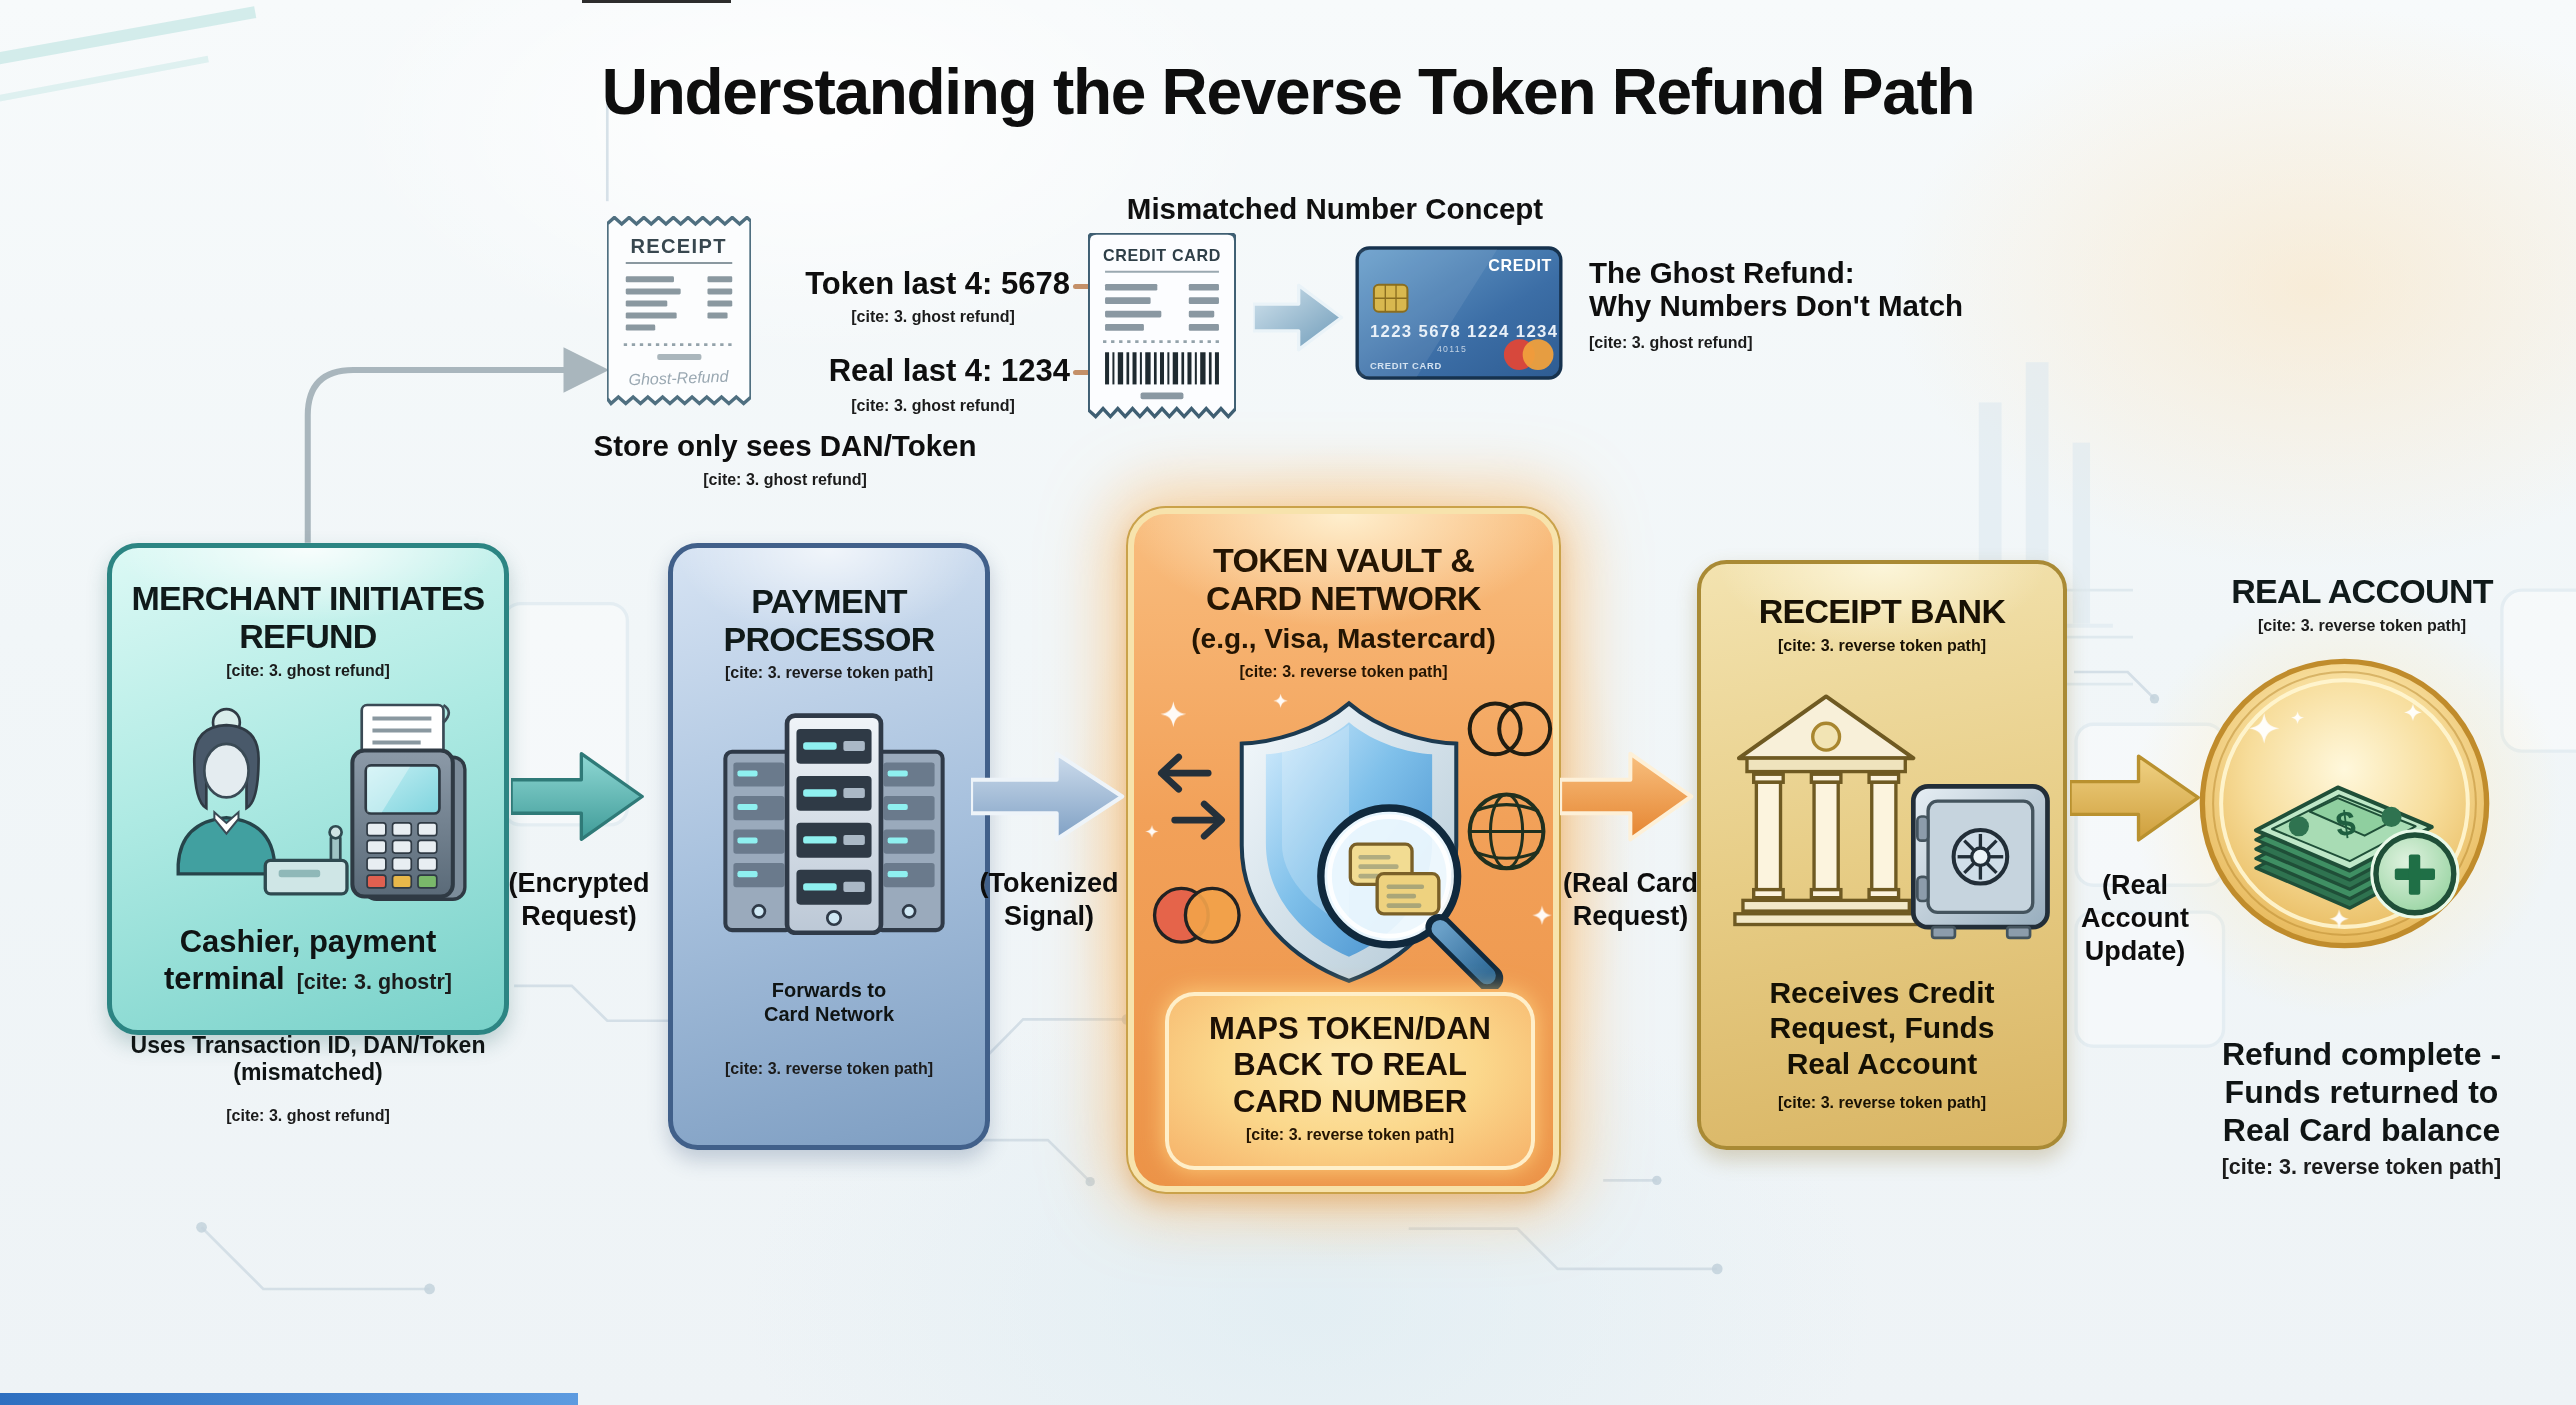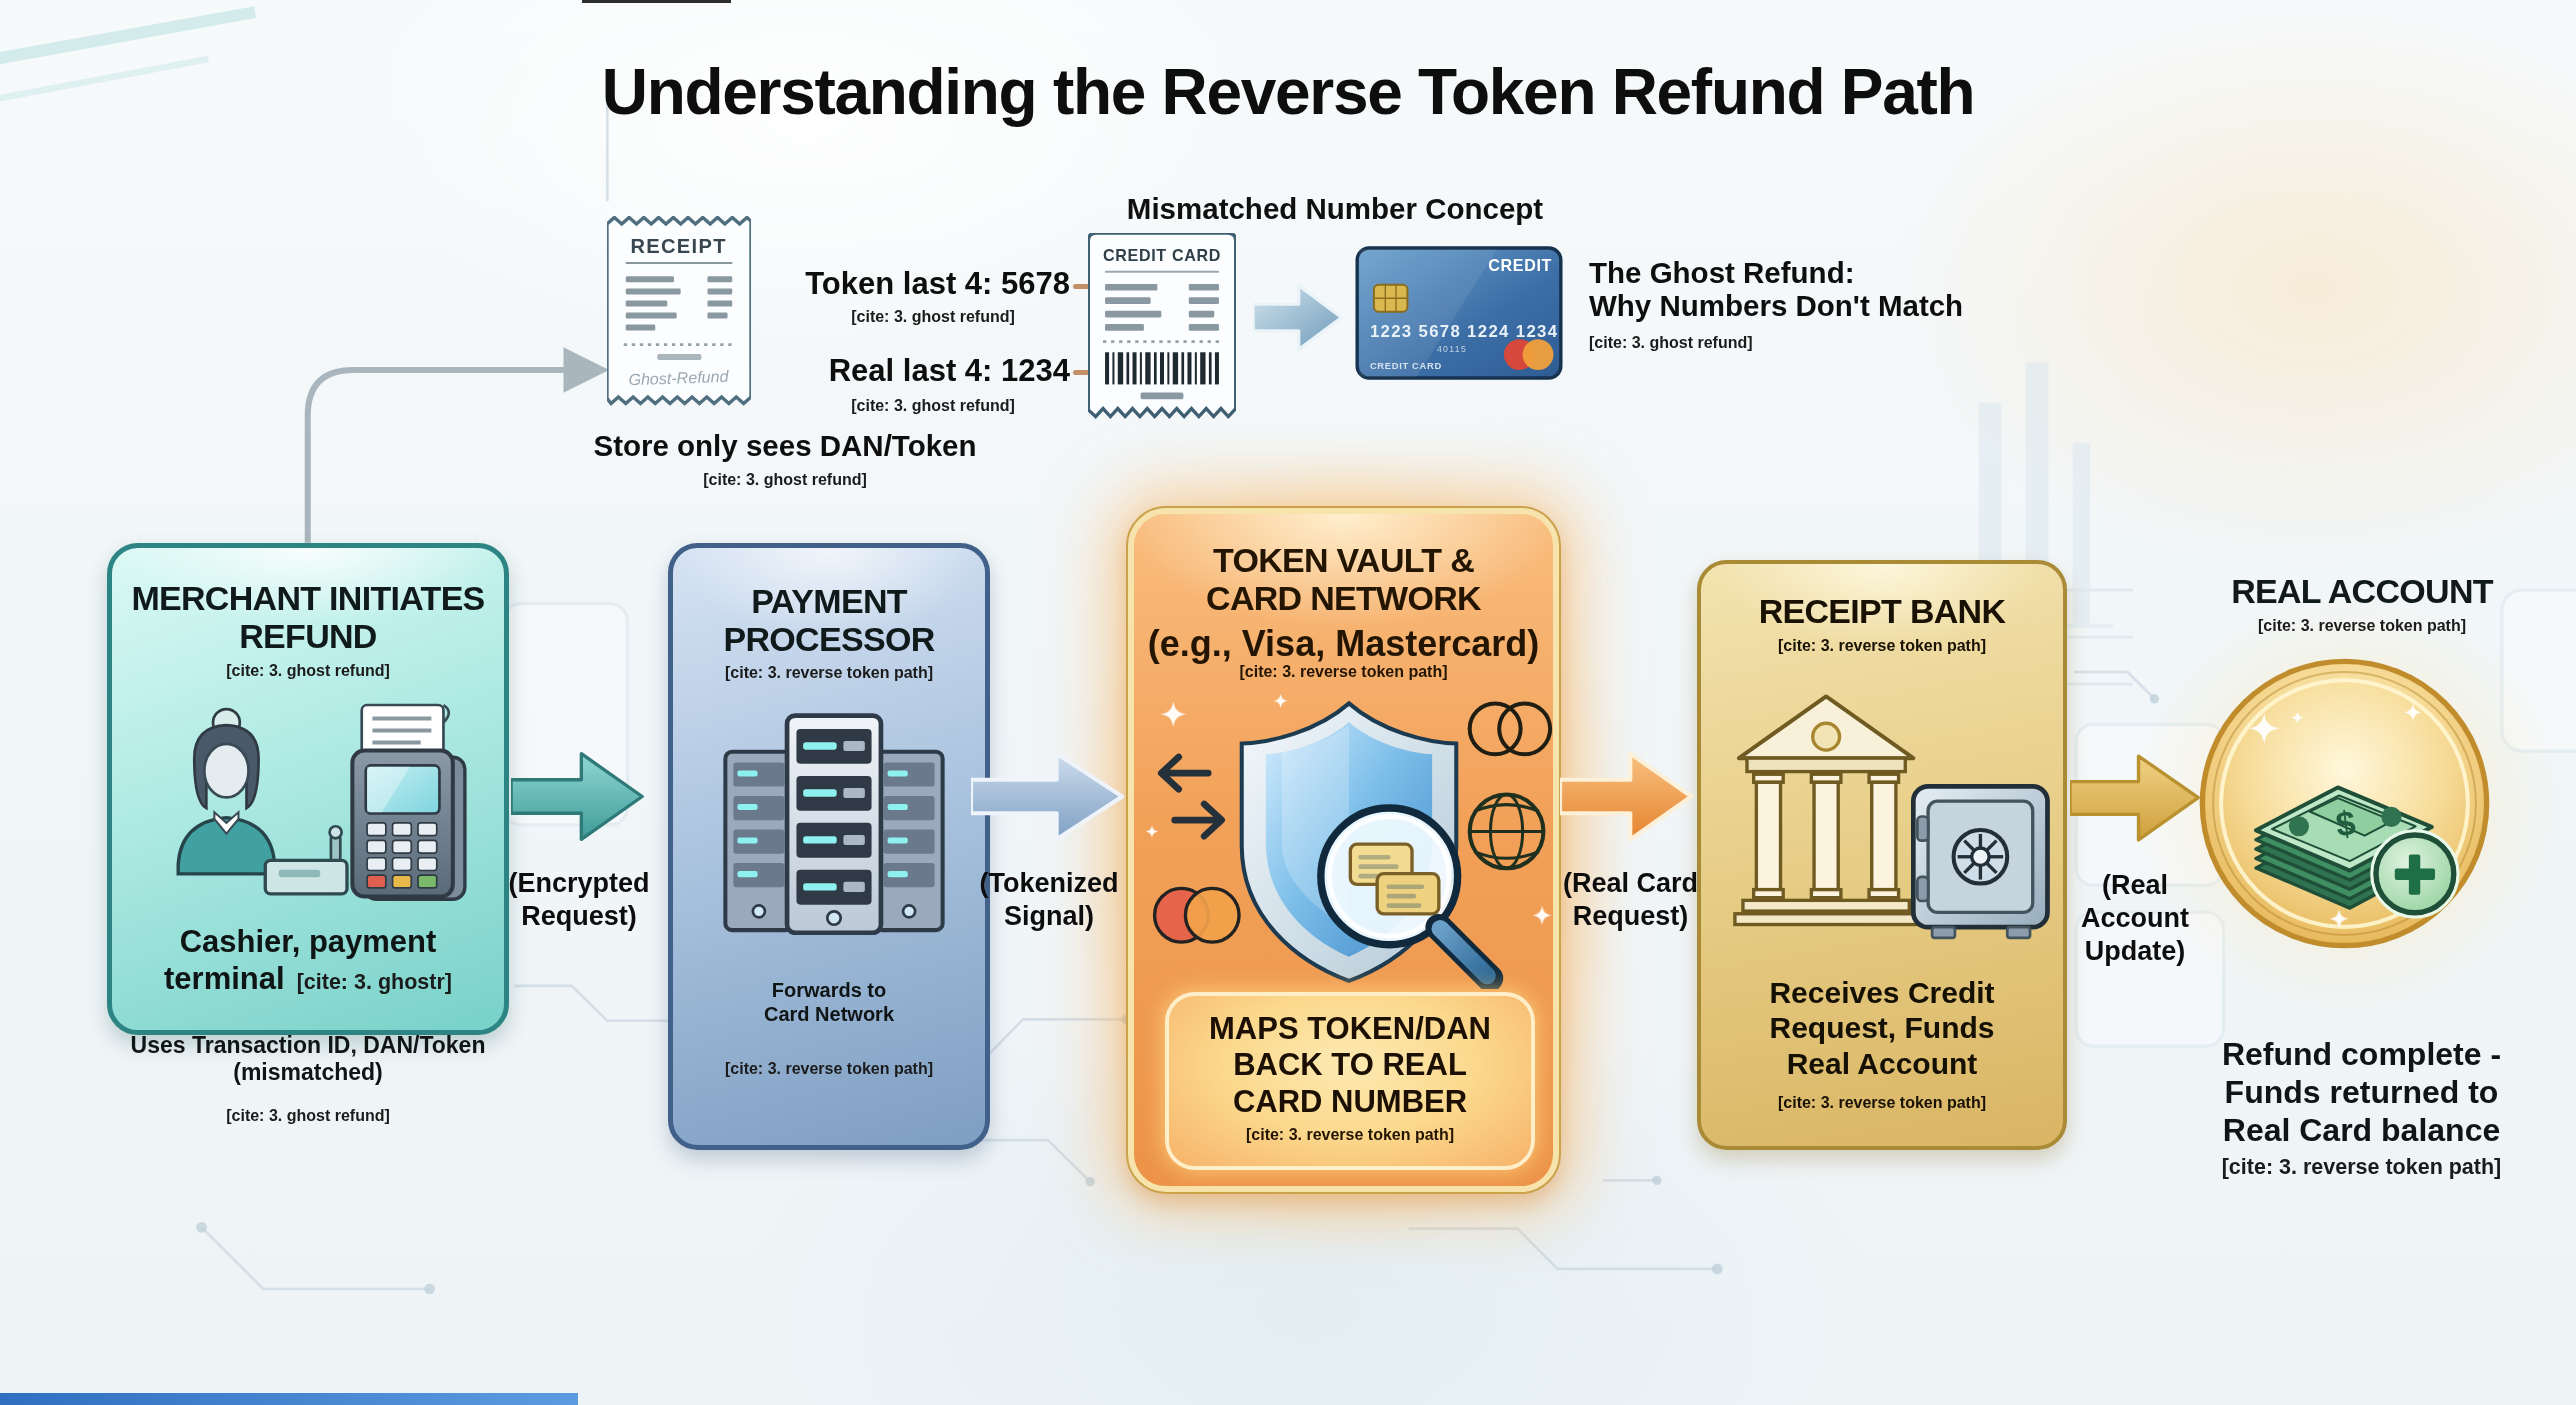--- a/index.html
+++ b/index.html
@@ -382,21 +382,21 @@
     </linearGradient>
       </defs>
     <polygon points="0,55 128,55 128,16 226,80 128,144 128,105 0,105" fill="url(#gA2)" stroke="#eef4f9" stroke-width="6" stroke-linejoin="round"></polygon>
   </svg>
   <div class="abs arrow-label ctr pre" style="left:965px;top:867px;width:168px;">(Tokenized
 Signal)</div>
 
   <div class="box vault">
     <div class="abs b-title ctr pre" style="left:13.4px;right:13.4px;top:27px;color:#241503;">TOKEN VAULT &amp;
 CARD NETWORK</div>
-    <div class="abs ctr" style="left:13.4px;right:13.4px;top:109px;font-size:36px;font-weight:700;color:#241503;">(e.g., Visa, Mastercard)</div>
+    <div class="abs ctr" style="left:13.4px;right:13.4px;top:109px;font-size:28px;font-weight:700;color:#241503;">(e.g., Visa, Mastercard)</div>
     <div class="abs cite ctr" style="left:13.4px;right:13.4px;top:148px;color:#241503;">[cite: 3. reverse token path]</div>
     <svg class="abs" style="left:7.4px;top:180px;" width="416" height="295" viewBox="0 0 620 440">
       <defs>
         <linearGradient id="gShRim" x1="0" y1="0" x2="1" y2="1">
           <stop offset="0" stop-color="#f4f9fc"></stop>
             <stop offset="1" stop-color="#b2c8d6"></stop>
         </linearGradient>
         <linearGradient id="gSh" x1="0" y1="0" x2="1" y2="1">
           <stop offset="0" stop-color="#d3ecfd"></stop>
             <stop offset="0.45" stop-color="#7fc0ea"></stop>

